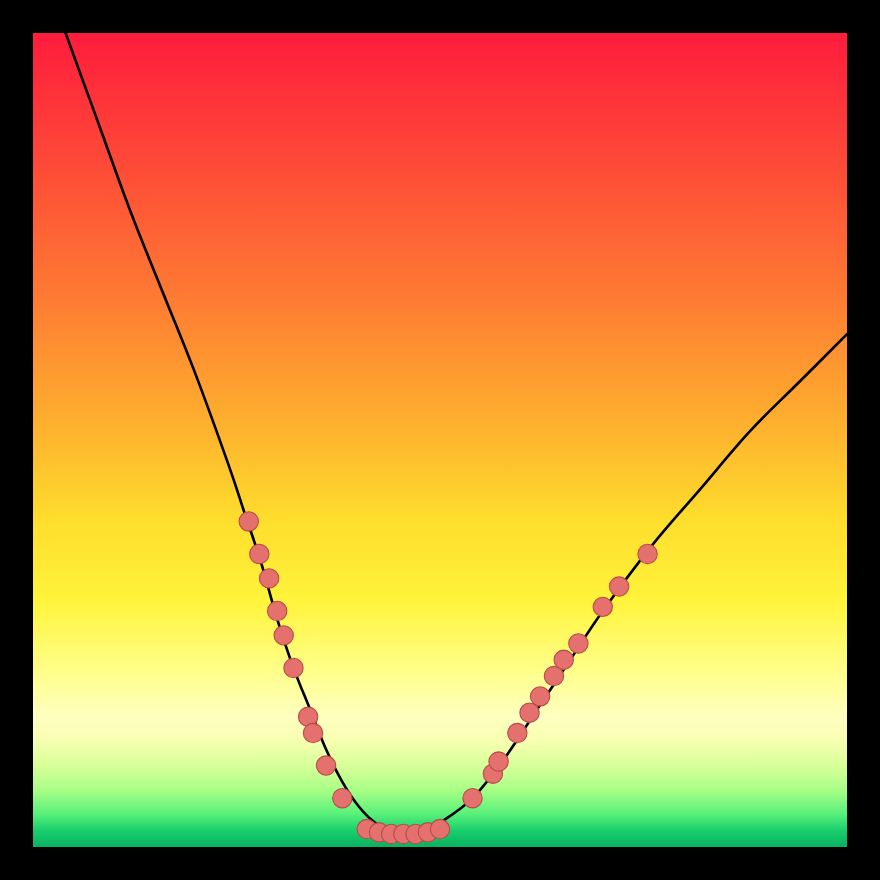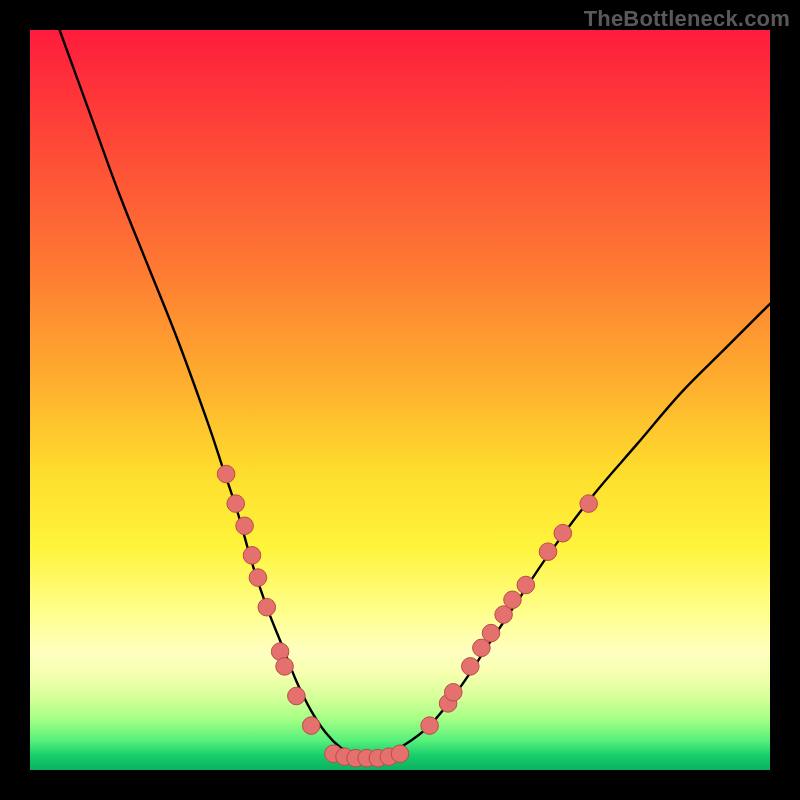--- a/index.html
+++ b/index.html
@@ -57,21 +57,20 @@
     left: 0;
     width: 740px;
     height: 740px;
     overflow: visible;
   }
 </style>
 </head>
 <body>
 
 <div class="outer">
-  <div class="watermark">TheBottleneck.com</div>
   <div class="plot">
     <svg class="curve-layer" viewBox="0 0 740 740" preserveAspectRatio="none">
       <path id="bottleneck-path" fill="none" stroke="#000000" stroke-width="2.4" stroke-linecap="round" d="M 29.60 0.00 C 34.93 14.65, 48.54 52.10, 59.20 81.40 C 69.86 110.70, 78.14 134.83, 88.80 162.80 C 99.46 190.77, 107.74 210.16, 118.40 236.80 C 129.06 263.44, 137.34 282.83, 148.00 310.80 C 158.66 338.77, 169.61 369.56, 177.60 392.20 C 185.59 414.84, 187.07 420.62, 192.40 436.60 C 197.73 452.58, 201.87 463.68, 207.20 481.00 C 212.53 498.32, 216.67 515.48, 222.00 532.80 C 227.33 550.12, 231.47 562.55, 236.80 577.20 C 242.13 591.85, 246.27 600.88, 251.60 614.20 C 256.93 627.52, 261.07 639.21, 266.40 651.20 C 271.73 663.19, 275.87 671.48, 281.20 680.80 C 286.53 690.12, 290.67 696.34, 296.00 703.00 C 301.33 709.66, 305.47 713.80, 310.80 717.80 C 316.13 721.80, 320.27 723.87, 325.60 725.20 C 330.93 726.53, 335.07 725.20, 340.40 725.20 C 345.73 725.20, 349.87 726.53, 355.20 725.20 C 360.53 723.87, 362.01 723.13, 370.00 717.80 C 377.99 712.47, 388.94 706.26, 399.60 695.60 C 410.26 684.94, 418.54 673.25, 429.20 658.60 C 439.86 643.95, 448.14 630.18, 458.80 614.20 C 469.46 598.22, 477.74 585.78, 488.40 569.80 C 499.06 553.82, 504.68 544.05, 518.00 525.40 C 531.32 506.75, 546.42 486.18, 562.40 466.20 C 578.38 446.22, 590.82 433.05, 606.80 414.40 C 622.78 395.75, 635.22 379.92, 651.20 362.60 C 667.18 345.28, 679.62 334.18, 695.60 318.20 C 711.58 302.22, 732.01 281.79, 740.00 273.80"></path>
       <g id="points-group">
           <circle cx="196.10" cy="444.00" r="8.8" fill="#e4716e" stroke="#b94b49" stroke-width="1"></circle>
           <circle cx="205.72" cy="473.60" r="8.8" fill="#e4716e" stroke="#b94b49" stroke-width="1"></circle>
           <circle cx="214.60" cy="495.80" r="8.8" fill="#e4716e" stroke="#b94b49" stroke-width="1"></circle>
           <circle cx="222.00" cy="525.40" r="8.8" fill="#e4716e" stroke="#b94b49" stroke-width="1"></circle>
           <circle cx="227.92" cy="547.60" r="8.8" fill="#e4716e" stroke="#b94b49" stroke-width="1"></circle>
           <circle cx="236.80" cy="577.20" r="8.8" fill="#e4716e" stroke="#b94b49" stroke-width="1"></circle>

